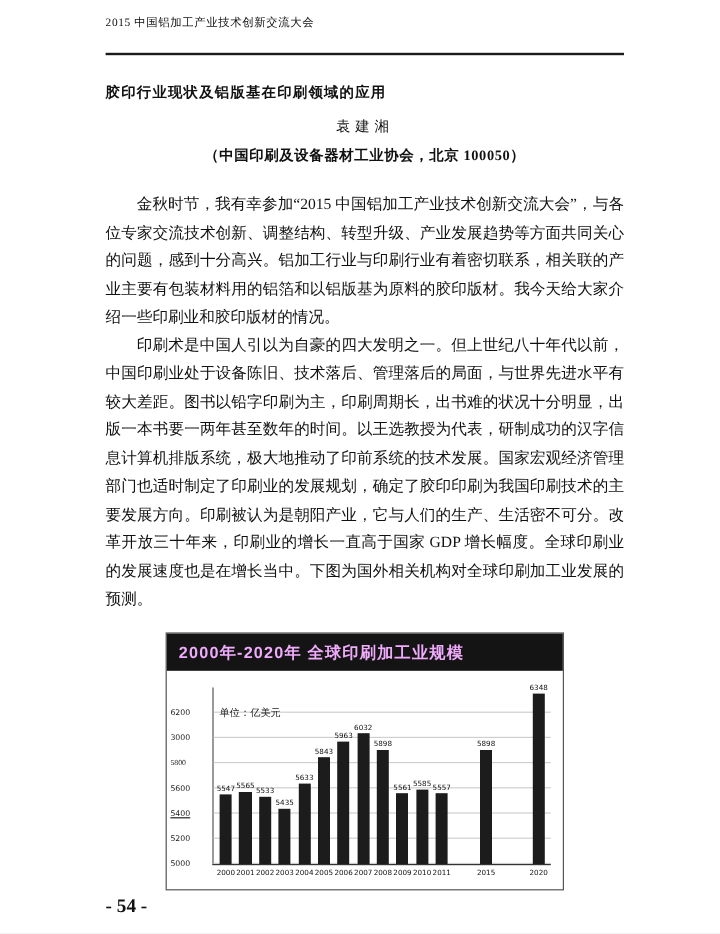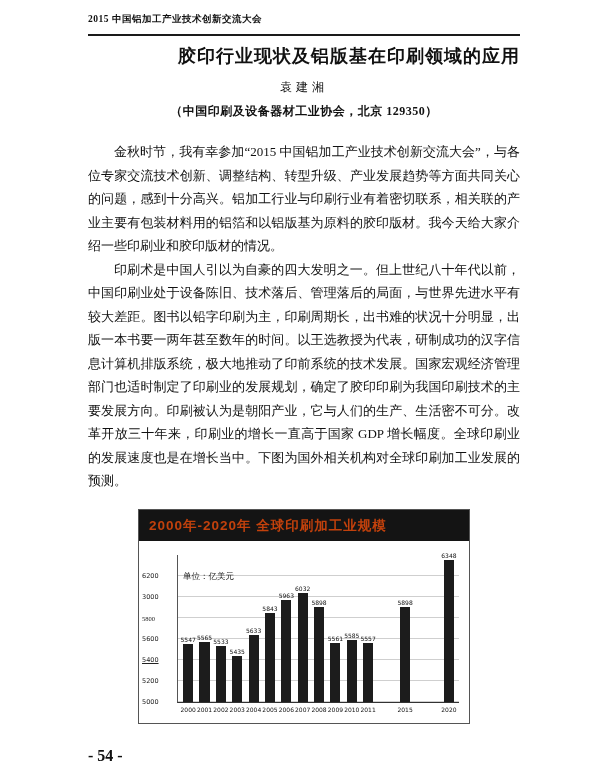--- a/index.html
+++ b/index.html
@@ -11,33 +11,33 @@
     color:#111;
     overflow:hidden;
     box-sizing:border-box;
   }
   .content{
     position:absolute;
     left:88px; right:80px; top:13px;
   }
   .running-head{
     font-size:9.5px;
-    font-weight:bold;
+    font-weight:normal;
     letter-spacing:0.5px;
-    padding-bottom:8px;
+    padding-bottom:18px;
   }
   .head-rule{
     border:0;
     border-top:2px solid #1a1a1a;
     margin:0 0 0 0;
   }
   .article-title{
-    margin-top:8px;
-    text-align:right;
-    font-size:18px;
+    margin-top:23px;
+    text-align:left;
+    font-size:12px;
     font-weight:bold;
     letter-spacing:1px;
   }
   .author{
     margin-top:11px;
     text-align:center;
     font-size:12px;
     letter-spacing:4px;
   }
   .affiliation{
@@ -160,29 +160,29 @@
 <div class="page">
   <div class="content">
 
     <div class="running-head">2015 中国铝加工产业技术创新交流大会</div>
     <hr class="head-rule">
 
     <div class="article-title">胶印行业现状及铝版基在印刷领域的应用</div>
 
     <div class="author">袁建湘</div>
 
-    <div class="affiliation">（中国印刷及设备器材工业协会，北京 129350）</div>
+    <div class="affiliation">（中国印刷及设备器材工业协会，北京 100050）</div>
 
     <div class="body-text">
       <p>金秋时节，我有幸参加“2015 中国铝加工产业技术创新交流大会”，与各位专家交流技术创新、调整结构、转型升级、产业发展趋势等方面共同关心的问题，感到十分高兴。铝加工行业与印刷行业有着密切联系，相关联的产业主要有包装材料用的铝箔和以铝版基为原料的胶印版材。我今天给大家介绍一些印刷业和胶印版材的情况。</p>
       <p>印刷术是中国人引以为自豪的四大发明之一。但上世纪八十年代以前，中国印刷业处于设备陈旧、技术落后、管理落后的局面，与世界先进水平有较大差距。图书以铅字印刷为主，印刷周期长，出书难的状况十分明显，出版一本书要一两年甚至数年的时间。以王选教授为代表，研制成功的汉字信息计算机排版系统，极大地推动了印前系统的技术发展。国家宏观经济管理部门也适时制定了印刷业的发展规划，确定了胶印印刷为我国印刷技术的主要发展方向。印刷被认为是朝阳产业，它与人们的生产、生活密不可分。改革开放三十年来，印刷业的增长一直高于国家 GDP 增长幅度。全球印刷业的发展速度也是在增长当中。下图为国外相关机构对全球印刷加工业发展的预测。</p>
     </div>
 
     <div class="figure">
-      <div class="figure-title" style="background: rgb(20, 20, 20); color: #c2410c;">2000年-2020年 全球印刷加工业规模</div>
+      <div class="figure-title" style="background: rgb(20, 20, 20); color: #f0abfc;">2000年-2020年 全球印刷加工业规模</div>
       <div class="plot-wrap">
         <div class="unit-label">单位：亿美元</div>
         <div class="plot">
             <div class="gridline" style="border-top-color: rgb(207, 207, 207); bottom: 0%;"></div>
             <div class="ytick" style="bottom: 0%; transform: translateY(50%);">5000</div>
             <div class="gridline" style="border-top-color: rgb(207, 207, 207); bottom: 14.2857%;"></div>
             <div class="ytick" style="bottom: 14.2857%; transform: translateY(50%);">5200</div>
             <div class="gridline" style="border-top-color: rgb(207, 207, 207); bottom: 28.5714%;"></div>
             <div class="ytick" style="bottom: 28.5714%; transform: translateY(50%); text-decoration: underline;">5400</div>
             <div class="gridline" style="border-top-color: rgb(207, 207, 207); bottom: 42.8571%;"></div>

